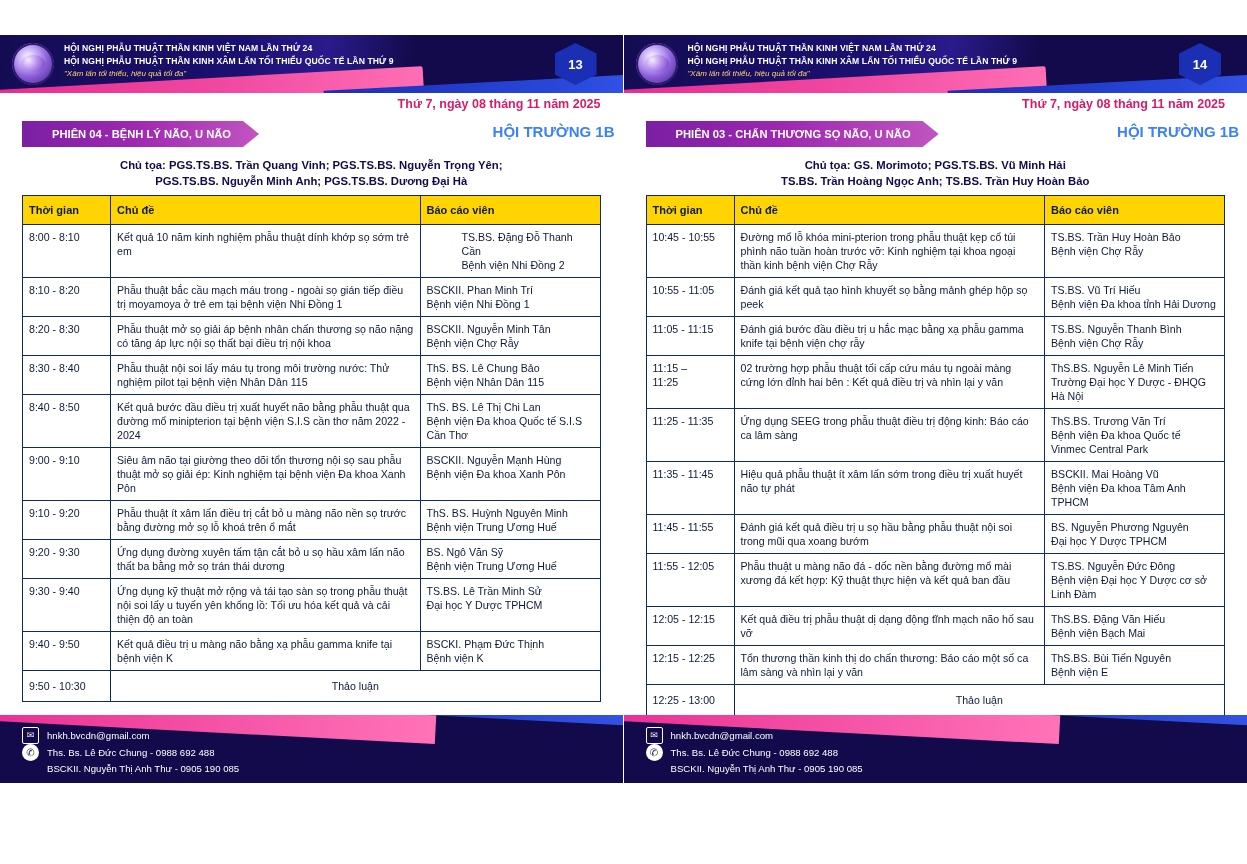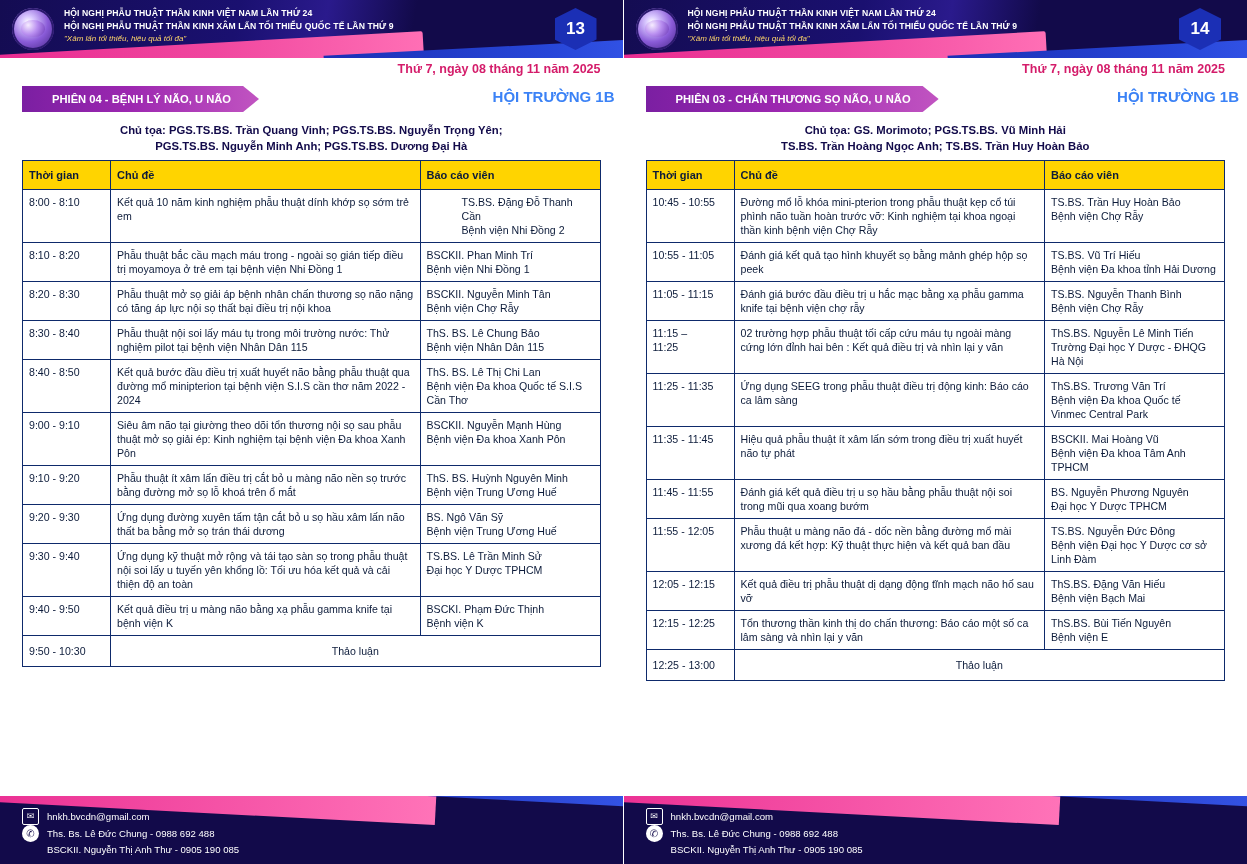--- a/index.html
+++ b/index.html
@@ -12,23 +12,24 @@
     overflow: hidden;
   }
   .sheet {
     display: flex;
     width: 1247px;
     height: 864px;
   }
   .page {
     position: relative;
     width: 623.5px;
-    height: 864px;
+    height: 748px;
     background: #ffffff;
     overflow: hidden;
+    margin-top: 35px;
   }
   .page.left { border-right: 1px solid #ffffff; }
 
   
   .hdr {
     position: relative;
     height: 58px;
     background: #120a4a;
     overflow: hidden;
   }
@@ -92,21 +93,21 @@
     font-style: italic;
     color: #ffd76a;
     margin-top: 2px;
   }
   .pagenum {
     position: absolute;
     right: 26px; top: 8px;
     width: 42px; height: 42px;
     background: #1b2fb5;
     color: #fff;
-    font-size: 17px;
+    font-size: 13px;
     font-weight: bold;
     display: flex;
     align-items: center;
     justify-content: center;
     clip-path: polygon(50% 0%, 100% 25%, 100% 75%, 50% 100%, 0% 75%, 0% 25%);
   }
 
   
   .daterow {
     height: 26px;

